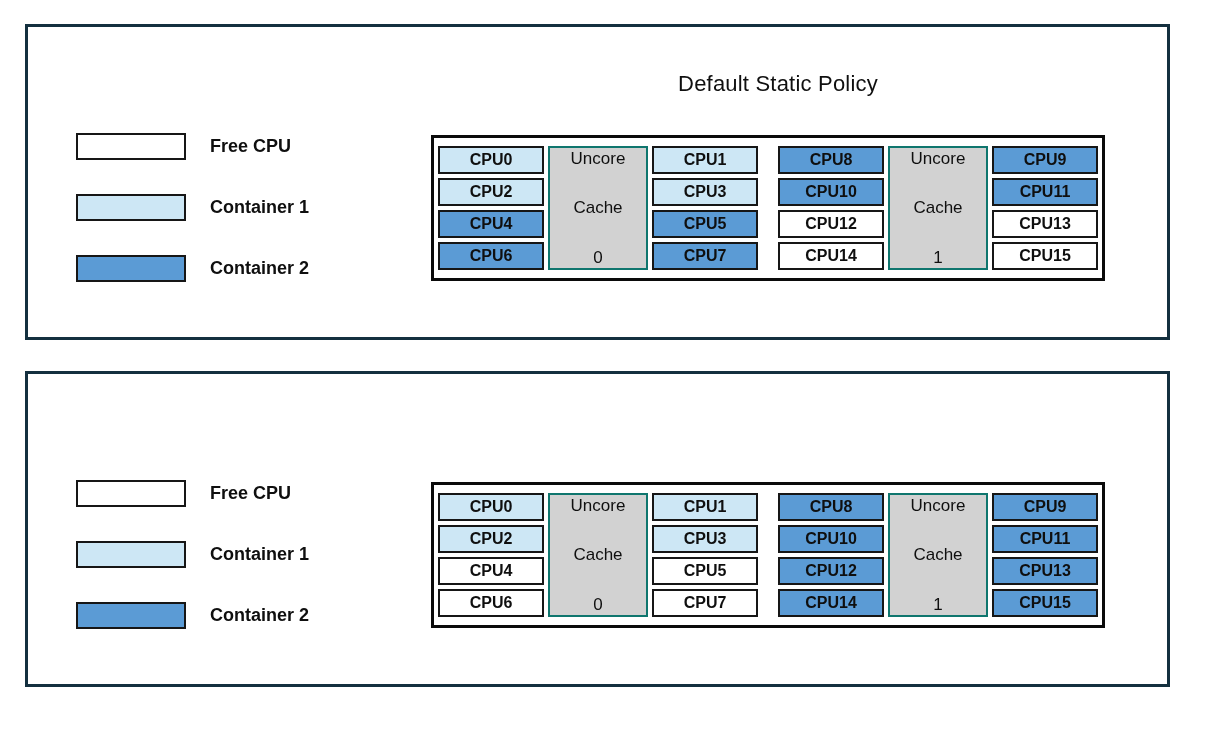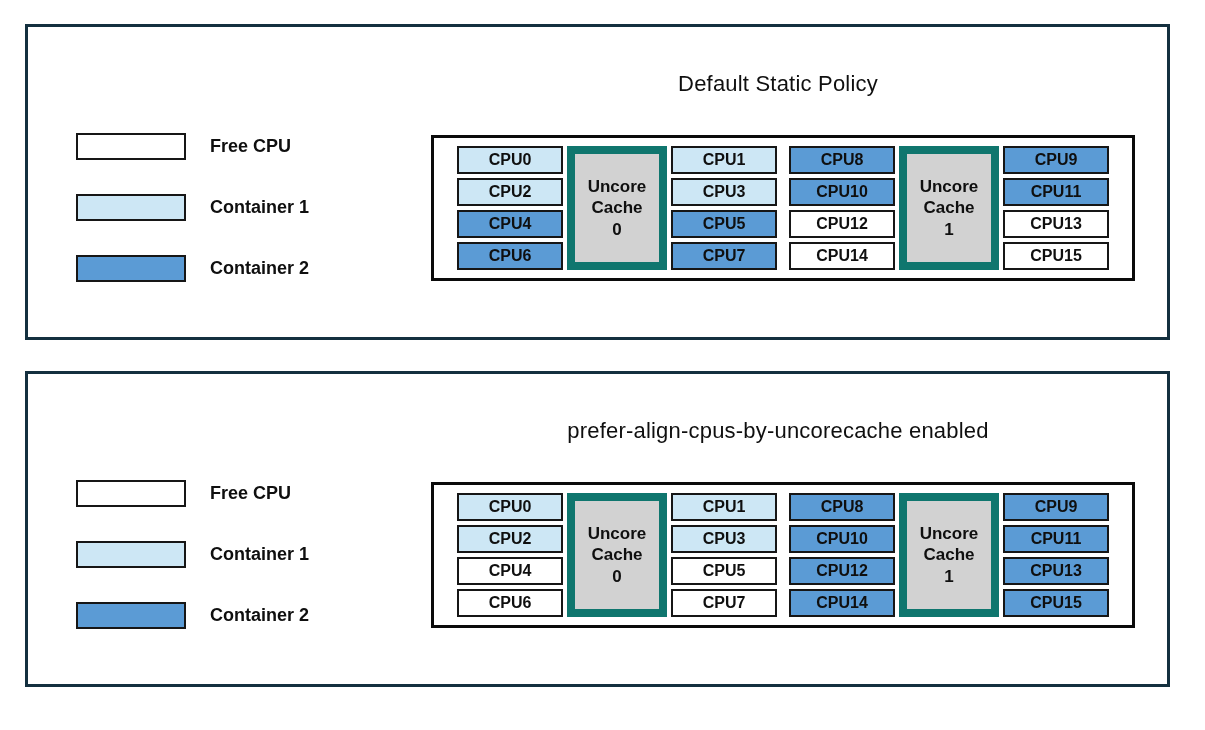--- a/index.html
+++ b/index.html
@@ -70,23 +70,23 @@
     color: var(--text, #0f0f0f);
     white-space: nowrap;
   }
 
   .diagram {
     position: absolute;
     left: 403px;
     top: 108px;
     border: 3px solid #0a0a0a;
     background: #ffffff;
-    padding: 8px 23px;
-    display: flex;
-    gap: 12px;
+    padding: 8px 4px;
+    display: flex;
+    gap: 20px;
   }
 
   .group {
     display: grid;
     grid-template-columns: 106px 100px 106px;
     grid-auto-rows: 28px;
     gap: 4px;
   }
 
   .cpu-cell {
@@ -97,29 +97,29 @@
     justify-content: center;
     font-size: 16px;
     font-weight: bold;
     color: var(--text, #0f0f0f);
     white-space: nowrap;
   }
 
   .uncore {
     grid-column: 2;
     grid-row: 1 / span 4;
-    border: 8px solid #0f766e;
+    border: 2px solid #0f766e;
     box-sizing: border-box;
     background: var(--uncore, #d2d2d2);
     display: flex;
     flex-direction: column;
     align-items: center;
-    justify-content: center;
+    justify-content: space-between;
     font-size: 17px;
-    font-weight: bold;
+    font-weight: normal;
     color: var(--text, #0f0f0f);
     line-height: 1.25;
   }
 </style>
 </head>
 <body>
 
 <div id="figure">
     <div class="panel" style="top: 24px;">
       <div class="panel-title">Default Static Policy</div>
@@ -164,21 +164,20 @@
             <div class="uncore-line">1</div>
           </div>
           <div class="cpu-cell" style="grid-area: 1 / 3; background: rgb(91, 155, 213);">CPU9</div>
           <div class="cpu-cell" style="grid-area: 2 / 3; background: rgb(91, 155, 213);">CPU11</div>
           <div class="cpu-cell" style="grid-area: 3 / 3; background: rgb(255, 255, 255);">CPU13</div>
           <div class="cpu-cell" style="grid-area: 4 / 3; background: rgb(255, 255, 255);">CPU15</div>
         </div>
       </div>
     </div>
     <div class="panel" style="top: 371px;">
-      <div class="panel-title">prefer-align-cpus-by-uncorecache enabled</div>
       <div class="legend">
         <div class="legend-row">
           <span class="swatch" style="background: rgb(255, 255, 255);"></span>
           <span class="legend-label">Free CPU</span>
         </div>
         <div class="legend-row">
           <span class="swatch" style="background: rgb(205, 231, 245);"></span>
           <span class="legend-label">Container 1</span>
         </div>
         <div class="legend-row">

